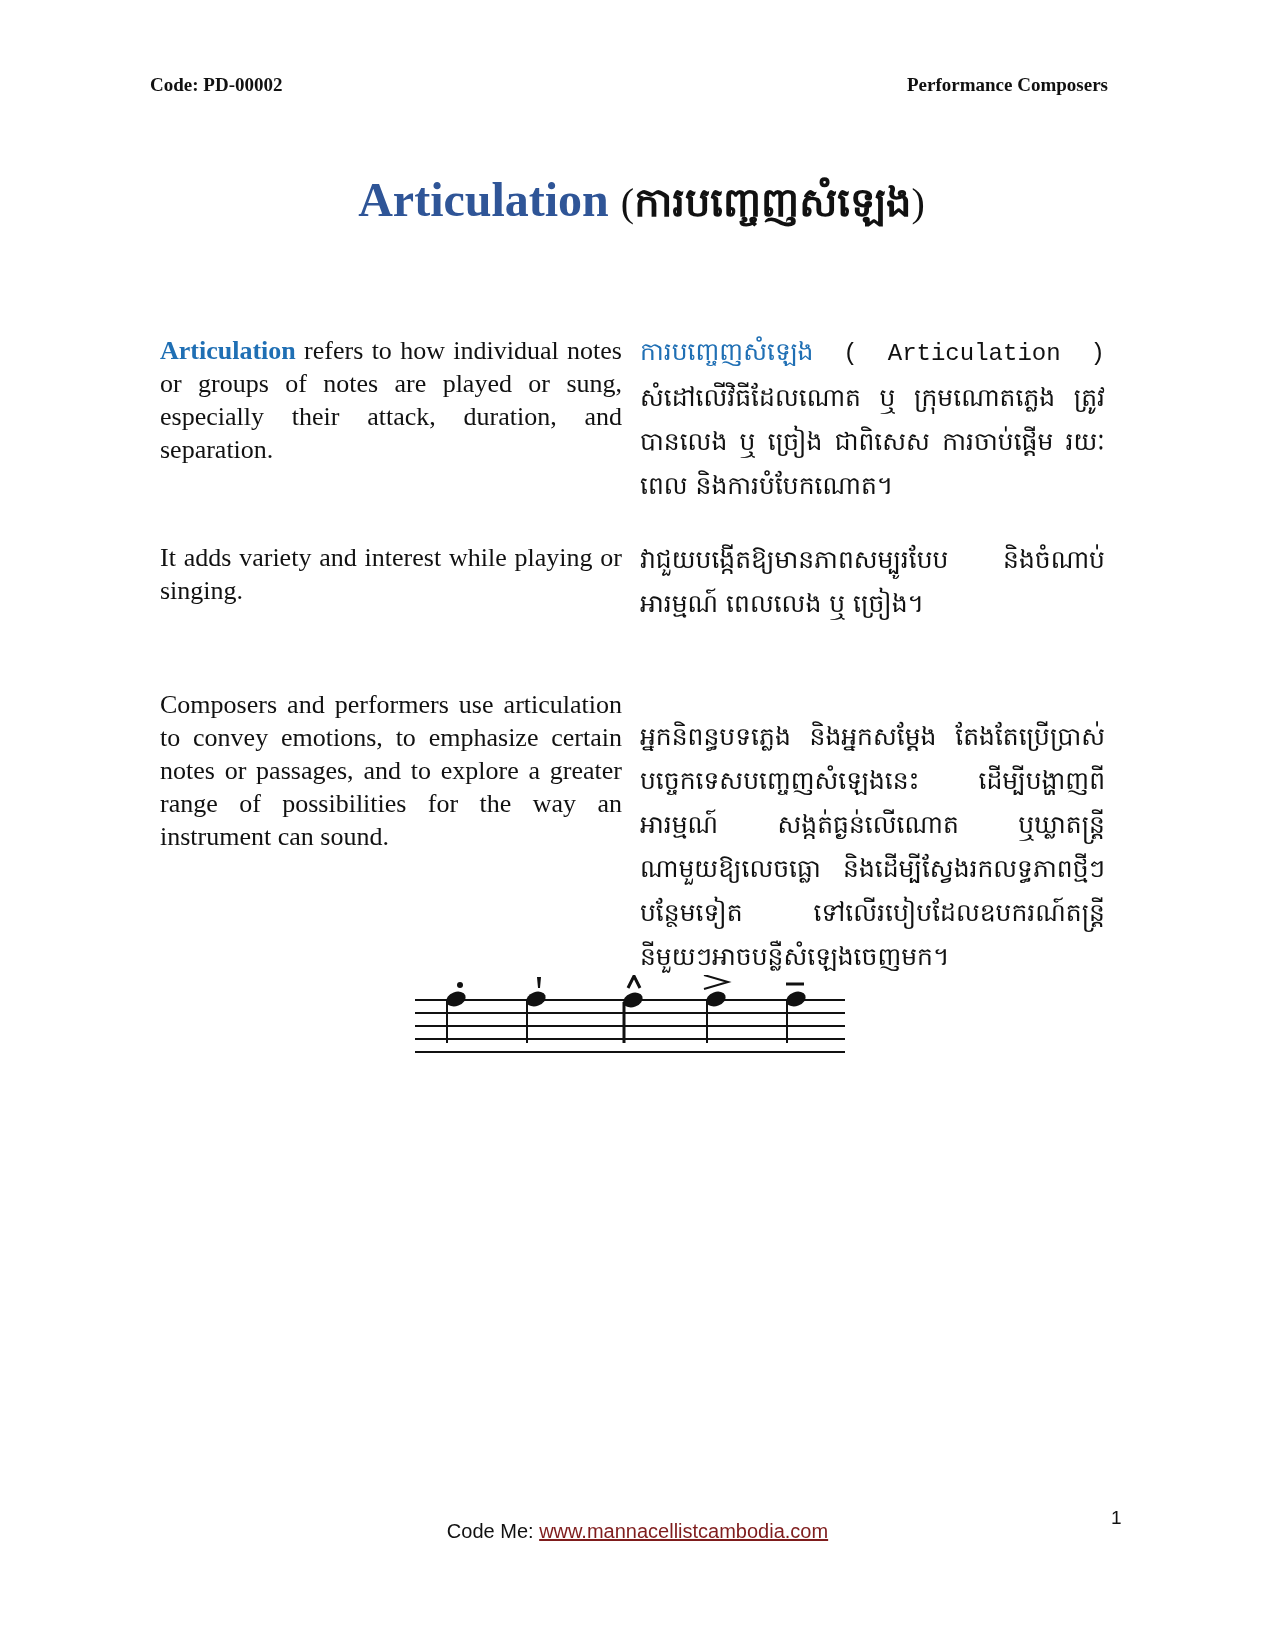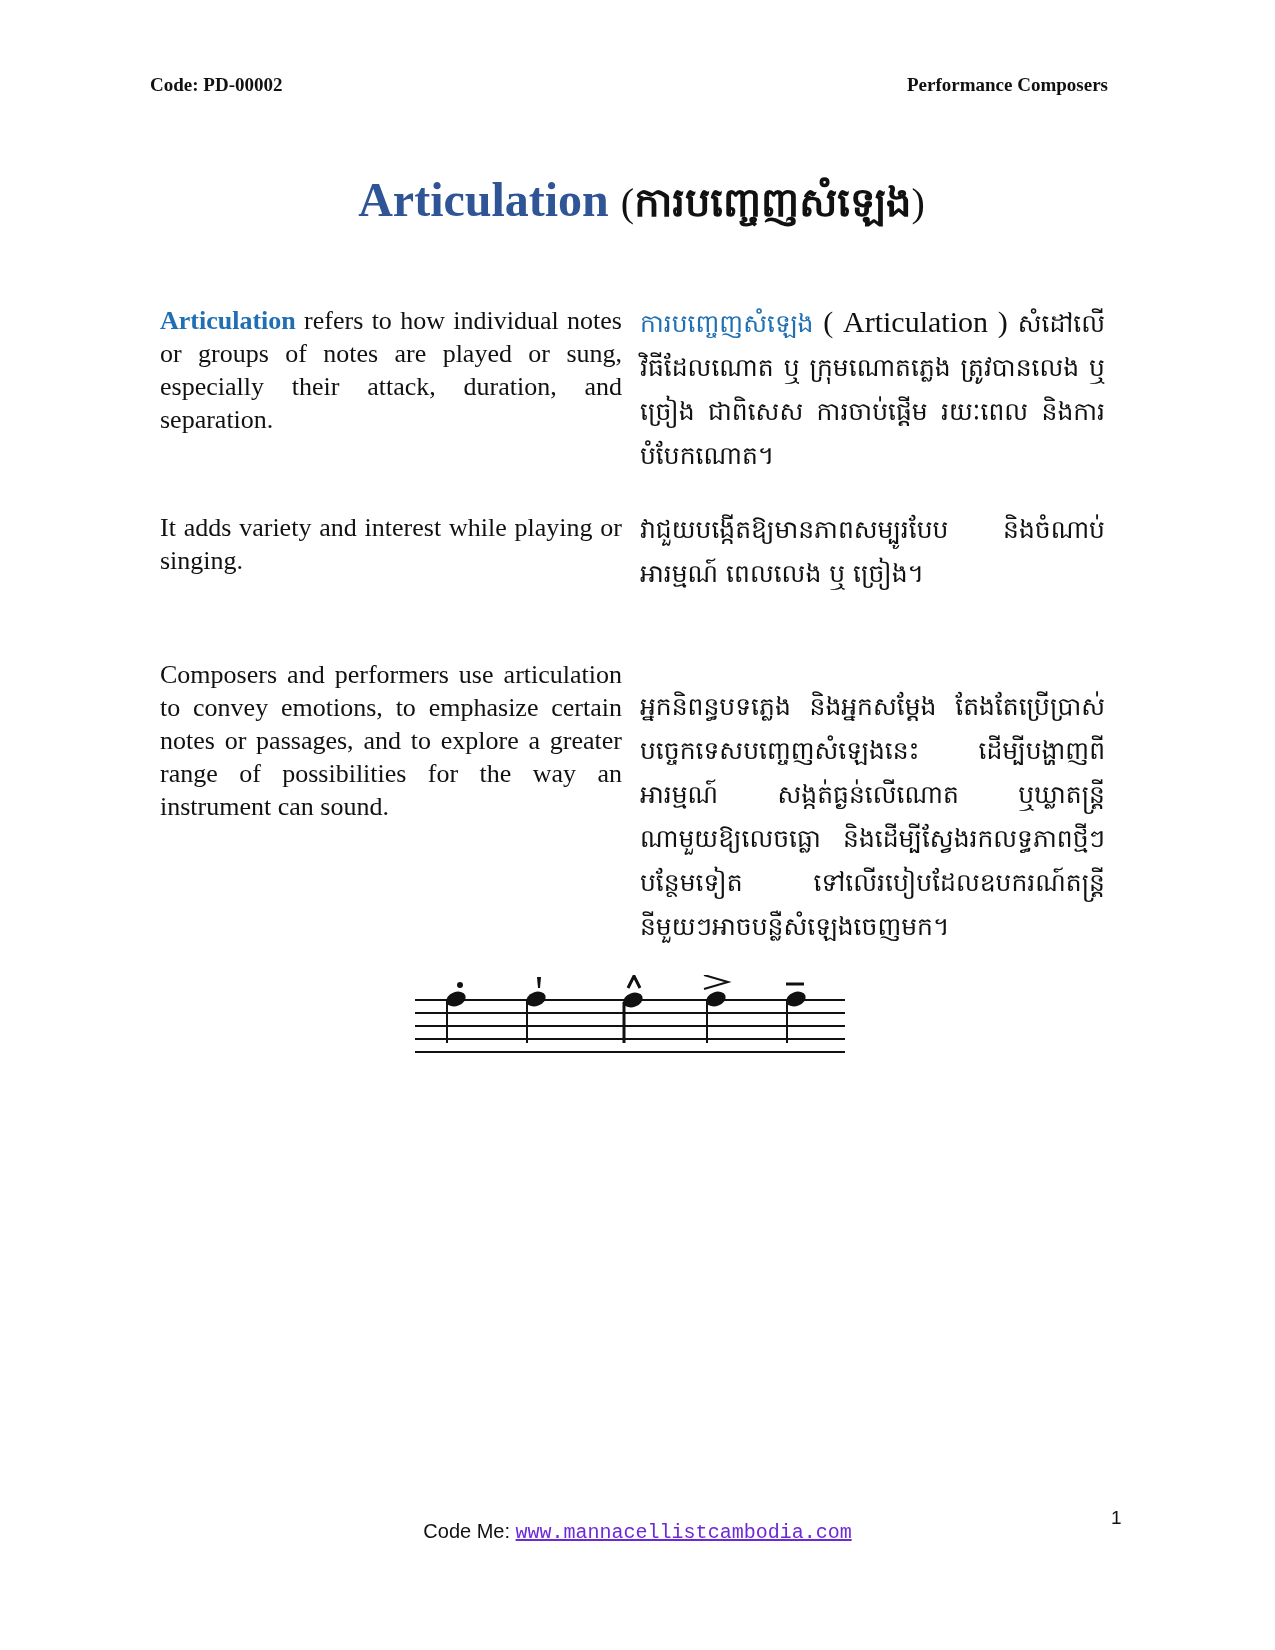--- a/index.html
+++ b/index.html
@@ -3,29 +3,29 @@
 <meta charset="utf-8">
 <style>
   html, body { margin:0; padding:0; background:#ffffff; }
   body { width:1275px; height:1650px; position:relative; overflow:hidden; font-family:"Liberation Serif", serif; color:#111; }
   .hdr { position:absolute; top:74px; font-weight:bold; font-size:19px; font-family:"Liberation Serif", serif; }
   .hdr-left { left:150px; }
   .hdr-right { right:167px; }
   .title { position:absolute; top:172px; left:4px; width:1275px; text-align:center; font-size:48px; font-weight:bold; color:#2f5597; font-family:"Liberation Serif", serif; }
   .title .kh { color:#111; font-weight:bold; font-size:40px; }
   .title .paren { color:#111; font-weight:normal; font-size:40px; }
-  .col { position:absolute; font-size:26px; line-height:33px; text-align:justify; }
+  .col { position:absolute; font-size:26px; line-height:33px; text-align:justify;margin-top:30px; }
   .en { left:160px; width:462px; font-family:"Liberation Serif", serif; }
   .km { left:640px; width:465px; font-family:"DejaVu Sans", sans-serif; font-size:25px; line-height:44px; }
   .hl-en { color:#1f6fb4; font-weight:bold; }
   .hl-km { color:#1f6fb4; }
-  .km .inline-en { font-family:Liberation Serif, serif; font-size:30px; }
+  .km .inline-en { font-family:Liberation Mono, monospace; font-size:24px; }
   .staff { position:absolute; left:410px; top:975px; }
   .footer { position:absolute; top:1520px; left:0; width:1275px; text-align:center; font-family:"Liberation Sans", sans-serif; font-size:20px; color:#111; }
-  .footer a { color:#6d28d9; text-decoration:underline;font-family:Liberation Mono, monospace; }
+  .footer a { color:#7f1d1d; text-decoration:underline; }
   .pagenum { position:absolute; top:1507px; left:1111px; font-family:"Liberation Sans", sans-serif; font-size:19px; }
 </style>
 </head>
 <body>
 
 <div class="hdr hdr-left">Code: PD-00002</div>
 <div class="hdr hdr-right">Performance Composers</div>
 
 <div class="title">
   <span>Articulation</span>

